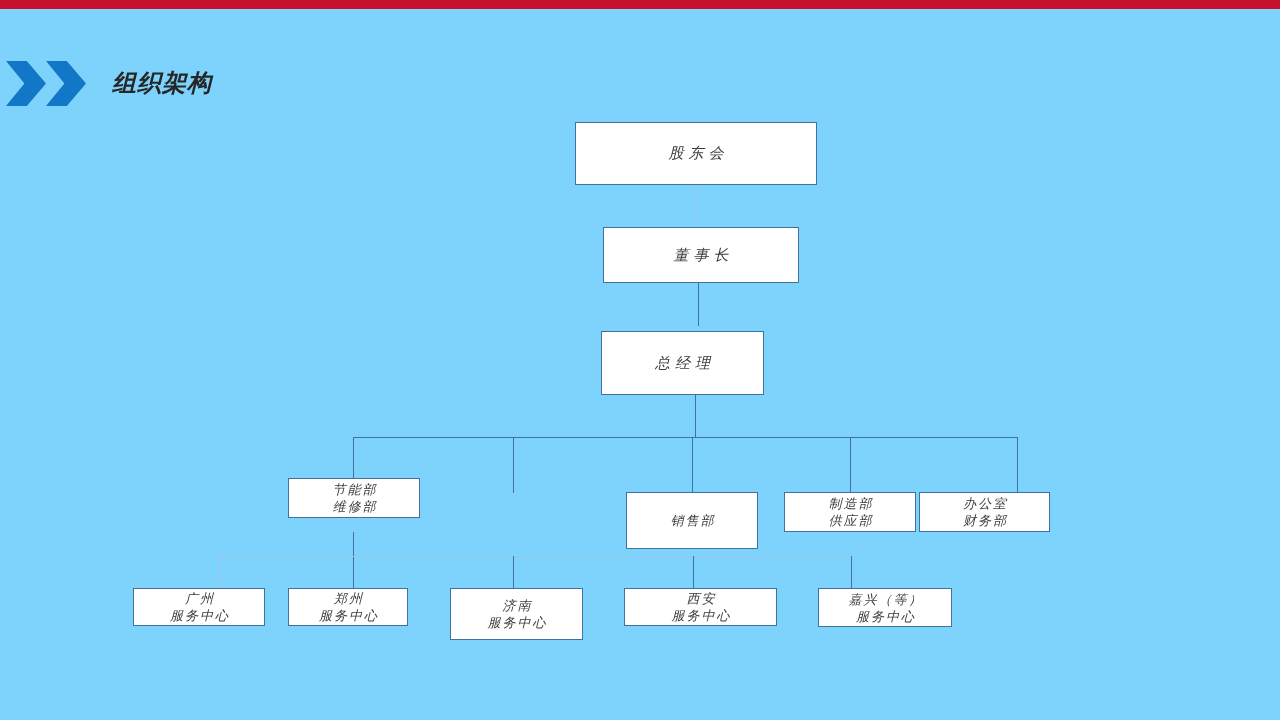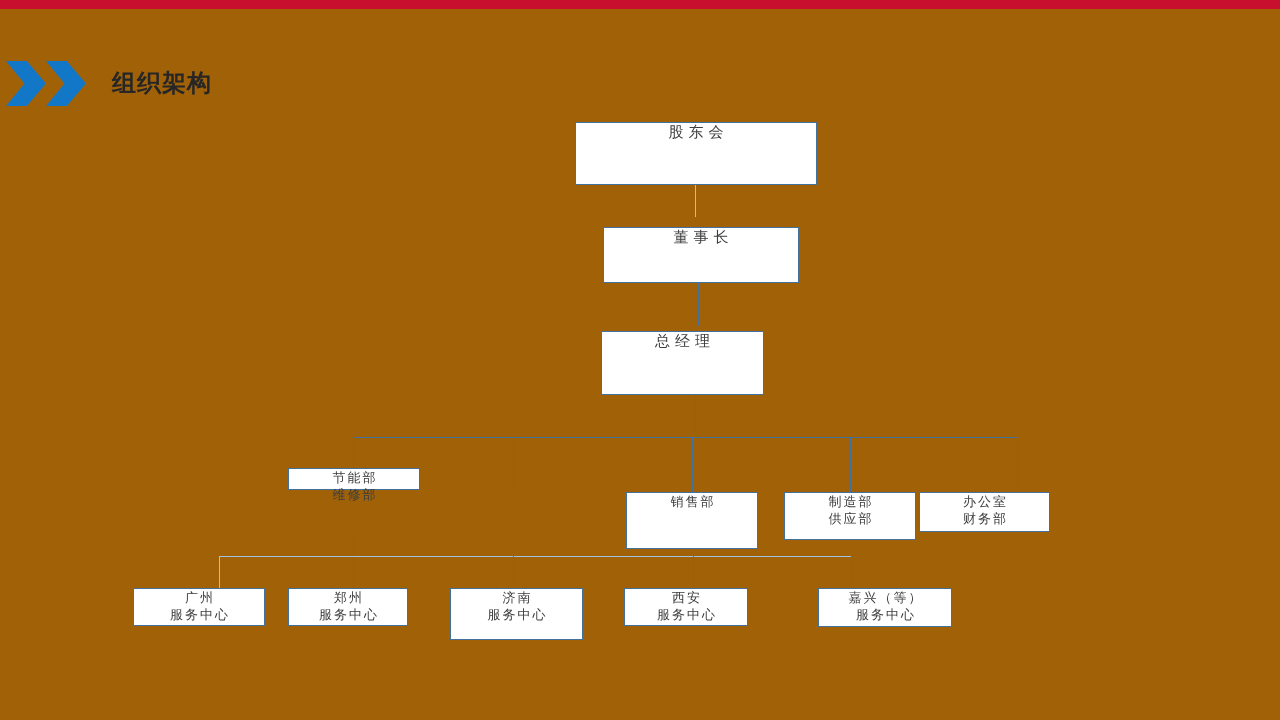--- a/index.html
+++ b/index.html
@@ -1,22 +1,23 @@
 <!DOCTYPE html>
 <html><head>
 <meta charset="utf-8">
 <style>
   html, body { margin: 0; padding: 0; background: #fff; }
   #slide {
     position: relative;
     width: 1280px;
     height: 720px;
-    background: #a16207;
+    background: #7dd3fc;
     overflow: hidden;
     font-family: "DejaVu Sans", "Liberation Sans", sans-serif;
+    font-style: italic;
   }
   
   .top-bar {
     position: absolute;
     left: 0; top: 0;
     width: 1280px; height: 9px;
     background: #C8102E;
   }
   
   .chevron {
@@ -39,21 +40,21 @@
   }
   
   .node {
     position: absolute;
     box-sizing: border-box;
     background: #ffffff;
     border: 1.5px solid #41719C;
     display: flex;
     flex-direction: column;
     align-items: center;
-    justify-content: flex-start;
+    justify-content: center;
     color: #3d3d3d;
     text-align: center;
     z-index: 2;
   }
   .node.big {
     font-size: 15px;
     letter-spacing: 5px;
     text-indent: 5px;
   }
   .node.small {
@@ -84,49 +85,49 @@
   <div class="node big" style="left:575px;top:122px;width:242px;height:63px">
     <span>股东会</span>
   </div>
   <div class="node big" style="left:603px;top:227px;width:196px;height:56px">
     <span>董事长</span>
   </div>
   <div class="node big" style="left:601px;top:331px;width:163px;height:64px">
     <span>总经理</span>
   </div>
 
-  <div class="node small" style="left:288px;top:468px;width:132px;height:22px">
+  <div class="node small" style="left:288px;top:478px;width:132px;height:40px">
     <span>节能部</span>
     <span>维修部</span>
   </div>
   <div class="node small" style="left:626px;top:492px;width:132px;height:57px">
     <span>销售部</span>
   </div>
-  <div class="node small" style="left:784px;top:492px;width:132px;height:48px">
+  <div class="node small" style="left:784px;top:492px;width:132px;height:40px">
     <span>制造部</span>
     <span>供应部</span>
   </div>
   <div class="node small" style="left:919px;top:492px;width:131px;height:40px">
     <span>办公室</span>
     <span>财务部</span>
   </div>
 
   <div class="node small" style="left:133px;top:588px;width:132px;height:38px">
     <span>广州</span>
     <span>服务中心</span>
   </div>
   <div class="node small" style="left:288px;top:588px;width:120px;height:38px">
     <span>郑州</span>
     <span>服务中心</span>
   </div>
   <div class="node small" style="left:450px;top:588px;width:133px;height:52px">
     <span>济南</span>
     <span>服务中心</span>
   </div>
-  <div class="node small" style="left:624px;top:588px;width:124px;height:38px">
+  <div class="node small" style="left:624px;top:588px;width:153px;height:38px">
     <span>西安</span>
     <span>服务中心</span>
   </div>
   <div class="node small" style="left:818px;top:588px;width:134px;height:39px">
     <span>嘉兴（等）</span>
     <span>服务中心</span>
   </div>
 
   <div class="line v light" style="left:695px;top:185px;height:32px"></div>
   <div class="line v dark" style="left:698px;top:281px;height:45px"></div>

